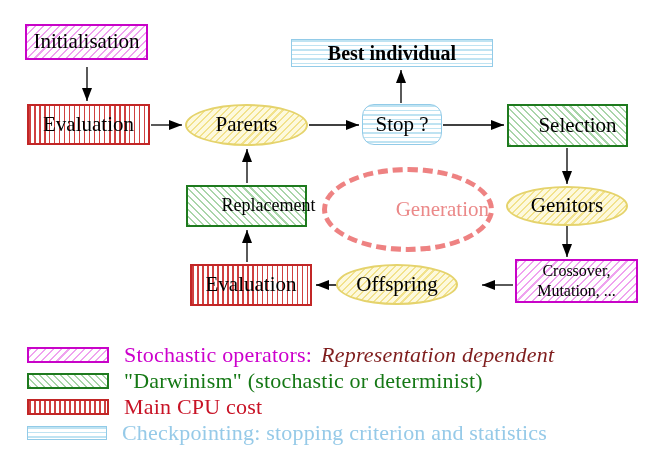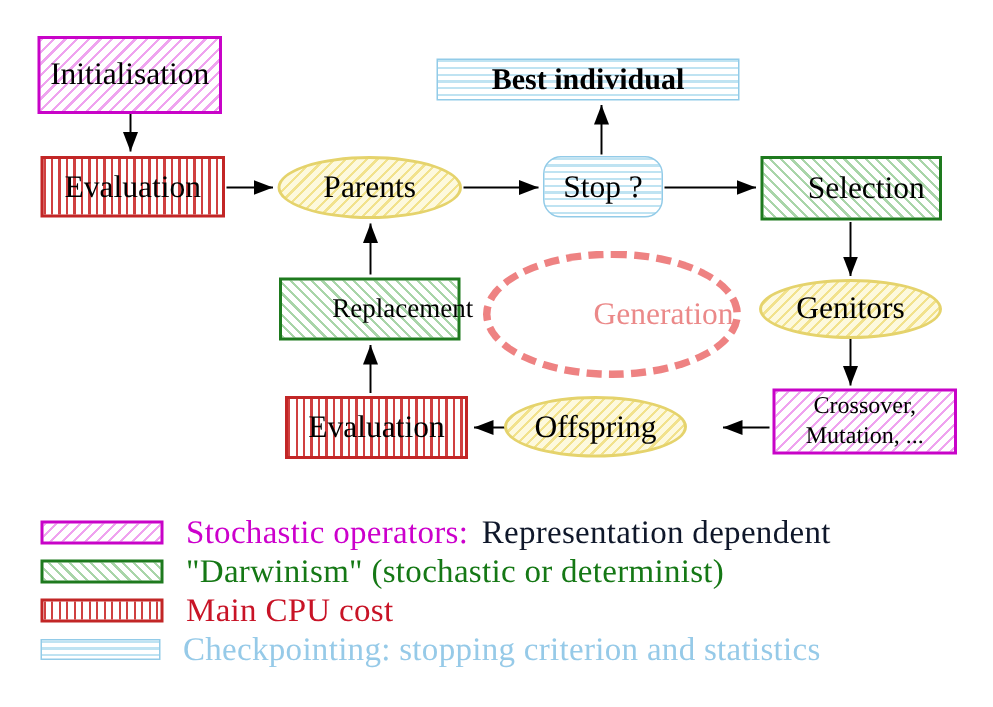--- a/index.html
+++ b/index.html
@@ -22,21 +22,21 @@
   .generation-ellipse{
     position:absolute;border:5px dashed #ee8282;border-radius:50%;box-sizing:border-box;
     display:flex;align-items:center;justify-content:flex-end;
     color:#eb8989;font-size:21px;
   }
   .two-line{flex-direction:column;font-size:16px;line-height:1.25;}
   .legend-row{position:absolute;left:27px;display:flex;align-items:center;height:16px;}
   .swatch{width:78px;height:12px;box-sizing:content-box;margin-right:15px;flex:0 0 auto;}
   .legend-text{font-size:22px;white-space:nowrap;letter-spacing:0.2px;}
   .lt-magenta{color:#cc00cc;}
-  .lt-gold{color:#0f172a;margin-left:9px;}
+  .lt-gold{color:#7f1d1d;margin-left:9px;font-style:italic;}
   .lt-green{color:#157815;}
   .lt-red{color:#c81326;}
   .lt-blue{color:#96cae8;}
 </style>
 </head>
 <body>
 
 <div class="canvas">
 
   <svg class="arrow-layer" width="662" height="471" viewBox="0 0 662 471">
@@ -51,21 +51,21 @@
     <line x1="401" y1="103" x2="401" y2="70" stroke="#000" stroke-width="1.3" marker-end="url(#ah)"></line>
     <line x1="443" y1="125" x2="504" y2="125" stroke="#000" stroke-width="1.3" marker-end="url(#ah)"></line>
     <line x1="567" y1="148" x2="567" y2="184" stroke="#000" stroke-width="1.3" marker-end="url(#ah)"></line>
     <line x1="567" y1="226" x2="567" y2="257" stroke="#000" stroke-width="1.3" marker-end="url(#ah)"></line>
     <line x1="513" y1="285" x2="482" y2="285" stroke="#000" stroke-width="1.3" marker-end="url(#ah)"></line>
     <line x1="355" y1="285" x2="316" y2="285" stroke="#000" stroke-width="1.3" marker-end="url(#ah)"></line>
     <line x1="247" y1="262" x2="247" y2="230" stroke="#000" stroke-width="1.3" marker-end="url(#ah)"></line>
     <line x1="247" y1="183" x2="247" y2="149" stroke="#000" stroke-width="1.3" marker-end="url(#ah)"></line>
   </svg>
 
-  <div class="node box-magenta" style="left:25px;top:24px;width:123px;height:52px;">Initialisation</div>
+  <div class="node box-magenta" style="left:25px;top:24px;width:123px;height:36px;">Initialisation</div>
 
   <div class="node box-red" style="left:27px;top:104px;width:123px;height:41px;">Evaluation</div>
 
   <div class="node box-cyan" style="left:291px;top:39px;width:202px;height:28px;font-size:20px;font-weight:bold;">Best individual</div>
 
   <div class="node ellipse-yellow" style="left:185px;top:104px;width:123px;height:42px;">Parents</div>
 
   <div class="node box-cyan rounded" style="left:362px;top:104px;width:80px;height:41px;">Stop ?</div>
 
   <div class="node box-green" style="left:507px;top:104px;width:121px;height:43px;padding-left:20px;">Selection</div>

